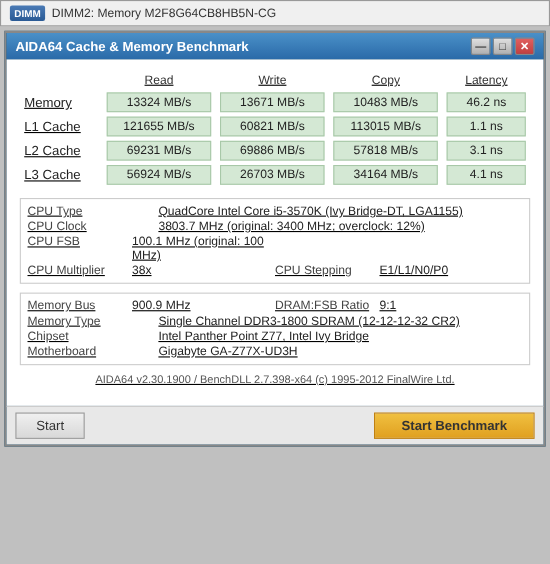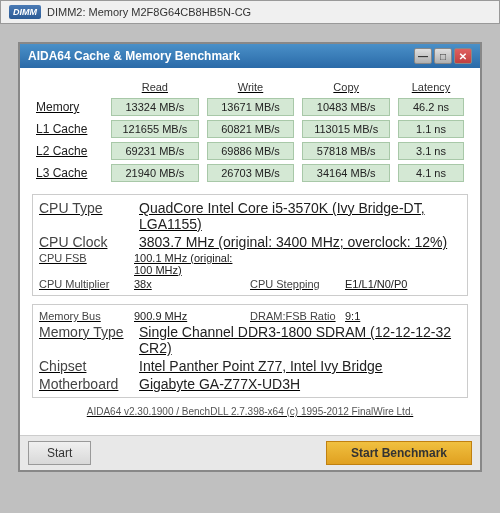--- a/index.html
+++ b/index.html
@@ -25,28 +25,27 @@
     }
     .device-desc-bar .dimm-icon {
       background: linear-gradient(to bottom, #4a7ab5, #2a5a95);
       color: white;
       font-size: 9px;
       font-weight: bold;
       padding: 2px 4px;
       border-radius: 2px;
       min-width: 28px;
       text-align: center;
-      font-style: italic;
     }
 
     
     .main-window {
       background: #0c4a6e;
       border: 2px solid #888;
-      margin: 18px;
+      margin: 4px;
       display: flex;
       flex-direction: column;
     }
 
     
     .title-bar {
       background: linear-gradient(to bottom, #4a90c8, #2a6aa8);
       color: white;
       padding: 4px 8px;
       display: flex;
@@ -128,22 +127,23 @@
 
     
     .info-section {
       border: 1px solid #ccc;
       margin-bottom: 8px;
       padding: 4px 6px;
     }
     .info-row {
       display: flex;
       padding: 1px 0;
-      font-size: 14px;
+      font-size: 11px;
       align-items: baseline;
+      gap: 19px;
     }
     .info-label {
       color: #444;
       min-width: 100px;
       font-weight: normal;
     }
     .info-value {
       color: #222;
       flex: 1;
     }
@@ -244,21 +244,21 @@
     </tr>
           <tr>
       <td class="row-label">L2 Cache</td>
       <td class="value-cell"><div class="value-box">69231 MB/s</div></td>
       <td class="value-cell"><div class="value-box">69886 MB/s</div></td>
       <td class="value-cell"><div class="value-box">57818 MB/s</div></td>
       <td class="value-cell"><div class="value-box latency">3.1 ns</div></td>
     </tr>
           <tr>
       <td class="row-label">L3 Cache</td>
-      <td class="value-cell"><div class="value-box">21940 MB/s</div></td>
+      <td class="value-cell"><div class="value-box">56924 MB/s</div></td>
       <td class="value-cell"><div class="value-box">26703 MB/s</div></td>
       <td class="value-cell"><div class="value-box">34164 MB/s</div></td>
       <td class="value-cell"><div class="value-box latency">4.1 ns</div></td>
     </tr>
         </tbody>
     </table>
 
     <div class="info-section">
       <div class="info-row">
         <span class="info-label">CPU Type</span>

